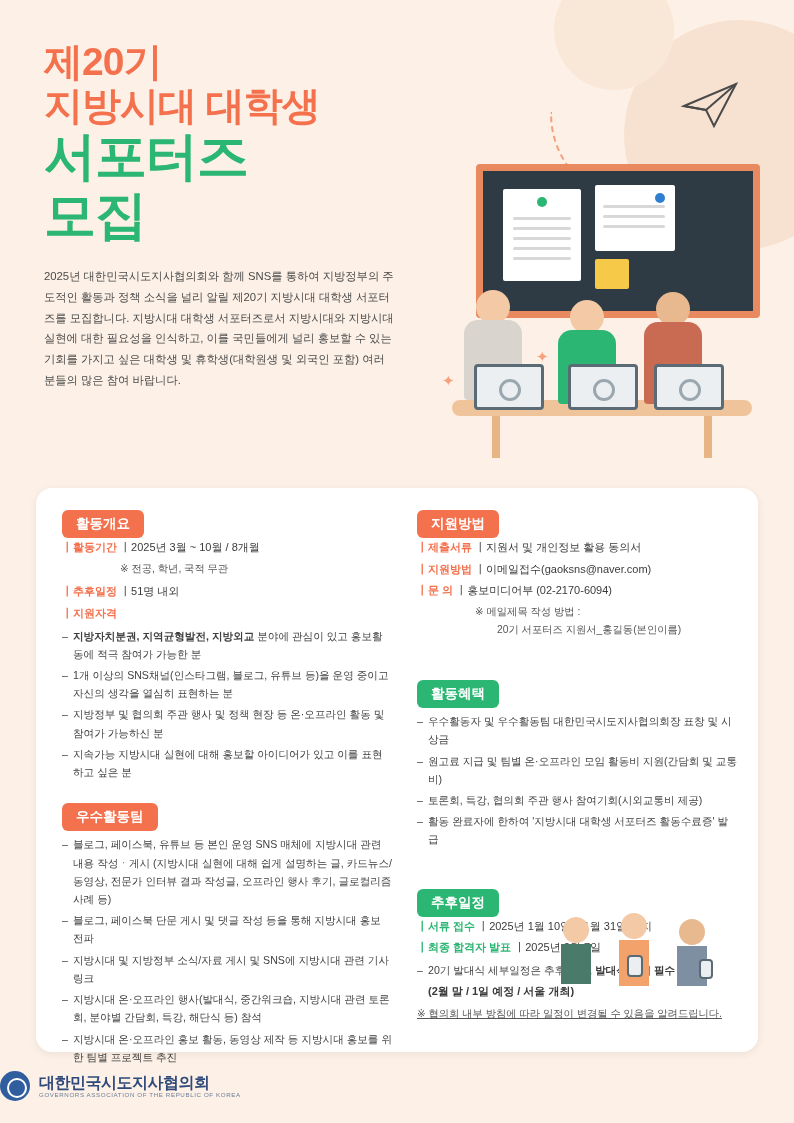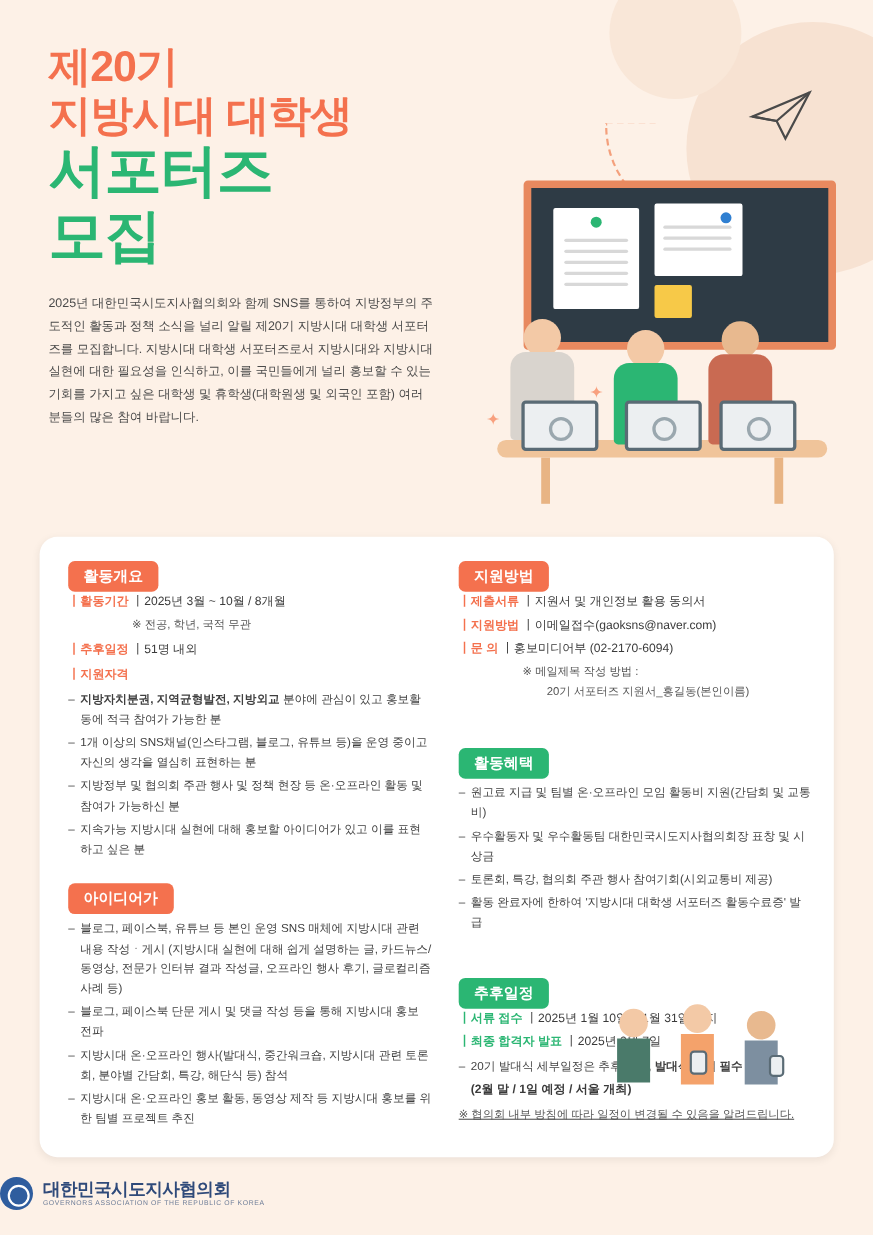--- a/index.html
+++ b/index.html
@@ -198,24 +198,25 @@
       </div>
       <ul class="dash-list">
         <li><b>지방자치분권, 지역균형발전, 지방외교</b> 분야에 관심이 있고 홍보활동에 적극 참여가 가능한 분</li>
         <li>1개 이상의 SNS채널(인스타그램, 블로그, 유튜브 등)을 운영 중이고 자신의 생각을 열심히 표현하는 분</li>
         <li>지방정부 및 협의회 주관 행사 및 정책 현장 등 온·오프라인 활동 및 참여가 가능하신 분</li>
         <li>지속가능 지방시대 실현에 대해 홍보할 아이디어가 있고 이를 표현하고 싶은 분</li>
       </ul>
     </div>
 
     <div class="blk" style="margin-top:22px;">
-      <div class="sec-title">아이디어가</div>
+      <div class="sec-title">우수활동팀</div>
       <ul class="dash-list">
         <li>블로그, 페이스북, 유튜브 등 본인 운영 SNS 매체에 지방시대 관련 내용 작성ㆍ게시 (지방시대 실현에 대해 쉽게 설명하는 글, 카드뉴스/동영상, 전문가 인터뷰 결과 작성글, 오프라인 행사 후기, 글로컬리즘 사례 등)</li>
         <li>블로그, 페이스북 단문 게시 및 댓글 작성 등을 통해 지방시대 홍보 전파</li>
+        <li>지방시대 및 지방정부 소식/자료 게시 및 SNS에 지방시대 관련 기사 링크</li>
         <li>지방시대 온·오프라인 행사(발대식, 중간워크숍, 지방시대 관련 토론회, 분야별 간담회, 특강, 해단식 등) 참석</li>
         <li>지방시대 온·오프라인 홍보 활동, 동영상 제작 등 지방시대 홍보를 위한 팀별 프로젝트 추진</li>
       </ul>
       
     </div>
 
   </div>
 
   <div class="col-right">
 
@@ -233,22 +234,22 @@
         <span class="lbl">문    의</span>
         丨<span>홍보미디어부 (02-2170-6094)</span>
       </div>
       <div class="note" style="padding-left:58px;">※ 메일제목 작성 방법 :</div>
       <div class="note" style="padding-left:80px;">20기 서포터즈 지원서_홍길동(본인이름)</div>
     </div>
 
     <div class="blk" style="margin-top:42px;">
       <div class="sec-title green">활동혜택</div>
       <ul class="dash-list">
+        <li>우수활동자 및 우수활동팀 대한민국시도지사협의회장 표창 및 시상금</li>
         <li>원고료 지급 및 팀별 온·오프라인 모임 활동비 지원(간담회 및 교통비)</li>
-        <li>우수활동자 및 우수활동팀 대한민국시도지사협의회장 표창 및 시상금</li>
         <li>토론회, 특강, 협의회 주관 행사 참여기회(시외교통비 제공)</li>
         <li>활동 완료자에 한하여 '지방시대 대학생 서포터즈 활동수료증' 발급</li>
       </ul>
     </div>
 
     <div class="blk" style="margin-top:40px;">
       <div class="sec-title green">추후일정</div>
       <div class="row">
         <span class="lbl green">서류 접수</span>
         丨<span>2025년 1월 10일 ~ 1월 31일 까지</span>

